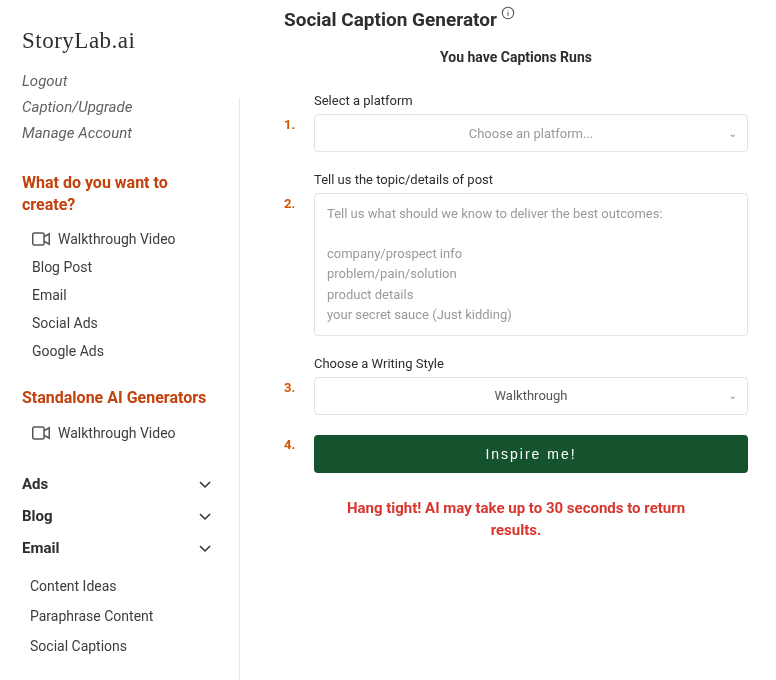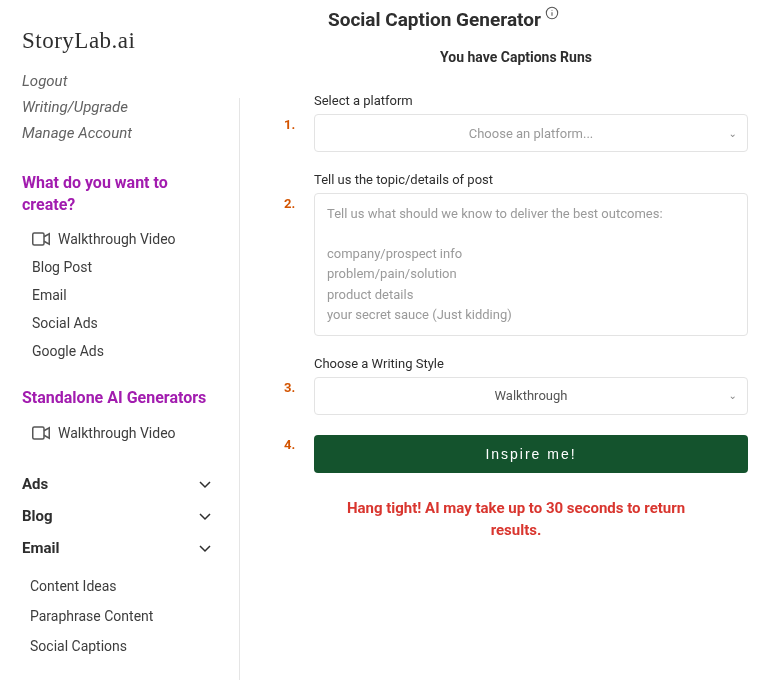--- a/index.html
+++ b/index.html
@@ -41,21 +41,21 @@
     color: #626262;
     font-size: 15px;
     text-decoration: none;
     margin-bottom: 8px;
     cursor: pointer;
     font-style: italic;
   }
   .section-heading {
     font-size: 16px;
     font-weight: 700;
-    color: #a21caf;
+    color: #c2410c;
     margin: 0 0 10px 0;
     line-height: 1.35;
   }
   .nav-list { margin: 0 0 22px 0; padding: 0; list-style: none; }
   .nav-list li {
     padding: 6px 0 6px 10px;
     color: #3d3d3d;
     font-size: 14px;
     cursor: pointer;
     display: flex;
@@ -94,21 +94,20 @@
   .main {
     flex: 1;
     padding: 8px 28px 20px 44px;
     position: relative;
   }
   .page-title-row {
     display: flex;
     align-items: flex-start;
     gap: 4px;
     margin-bottom: 18px;
-    margin-left: 44px;
   }
   .page-title {
     font-size: 19px;
     font-weight: 700;
     color: #2e2e2e;
   }
   .info-icon {
     width: 14px; height: 14px;
     display:inline-flex;
     margin-top:-2px;
@@ -198,21 +197,21 @@
 </head>
 <body>
 
 <div class="layout">
   <aside class="sidebar">
     <div class="sidebar-border-mask"></div>
     <div class="logo">StoryLab.ai</div>
 
     <div class="account-links">
       <a>Logout</a>
-      <a>Writing/Upgrade</a>
+      <a>Caption/Upgrade</a>
       <a>Manage Account</a>
     </div>
 
     <div class="section-heading">What do you want to create?</div>
     <ul class="nav-list">
       <li>
         <span class="video-icon">
           <svg viewBox="0 0 24 18" width="18" height="14" fill="none" stroke="#555" stroke-width="2">
               <rect x="1" y="1" width="15" height="16" rx="2"></rect>
               <path d="M16 6 L23 2 V16 L16 12"></path>

